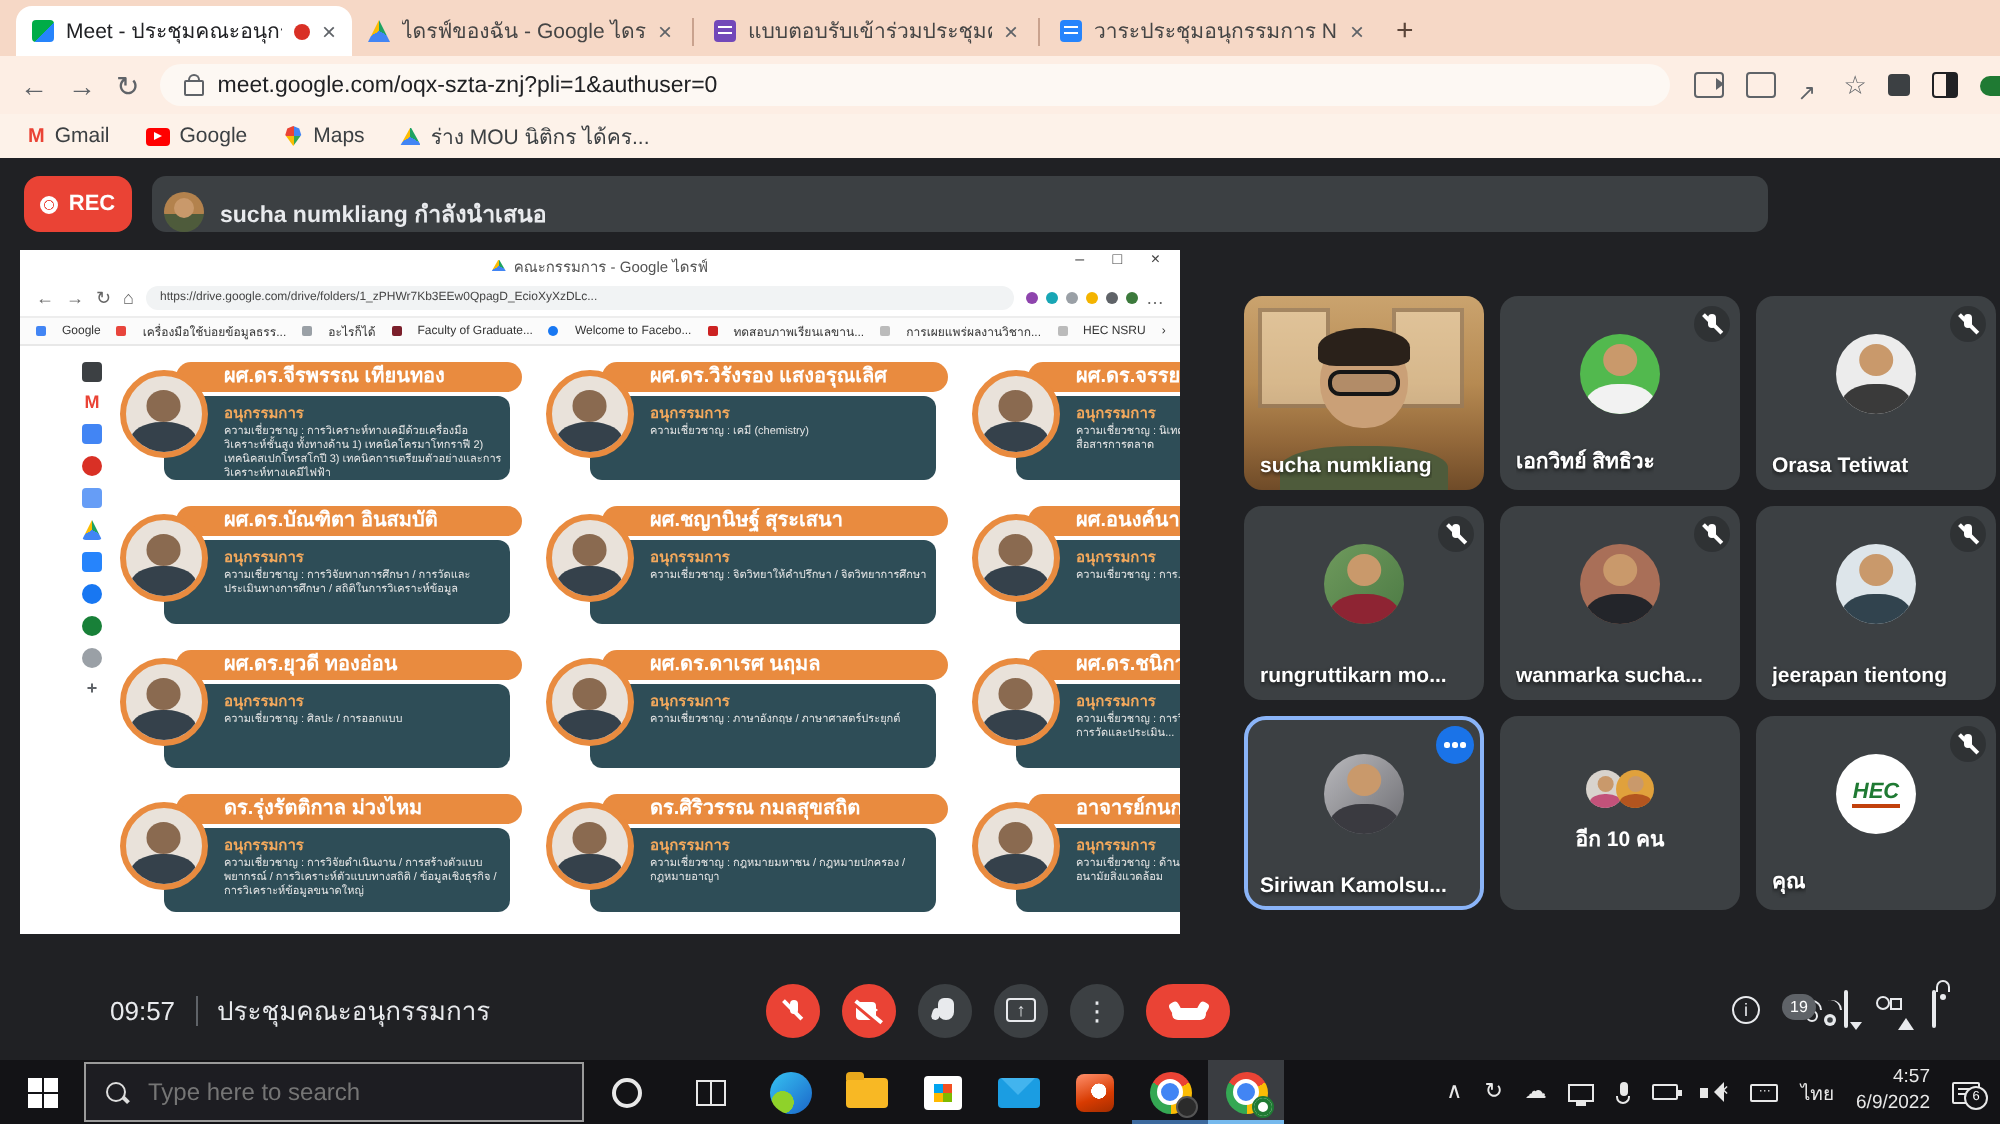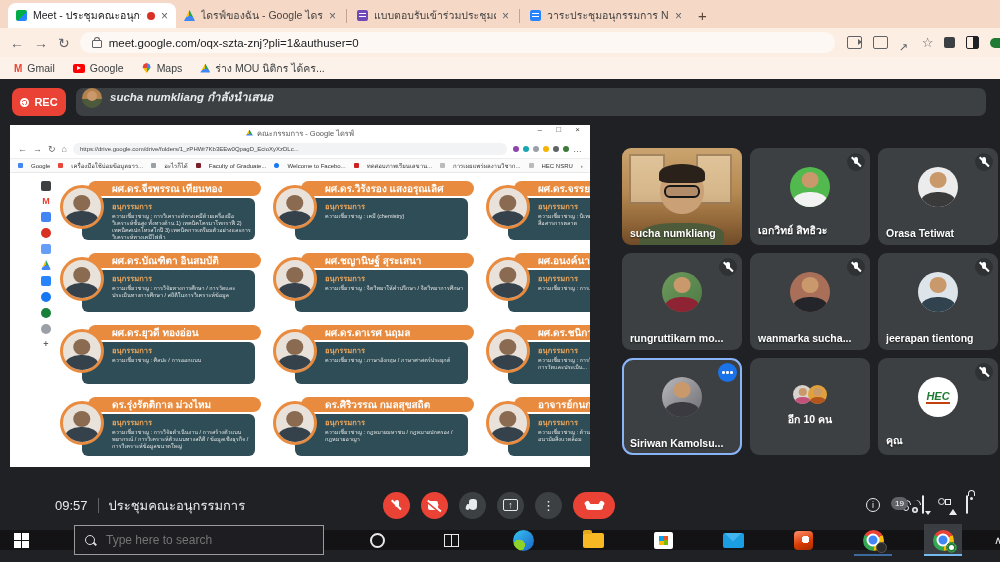--- a/index.html
+++ b/index.html
@@ -41,21 +41,21 @@
   .bm{display:flex;align-items:center;gap:5px;font-size:10.5px;color:#3c4043;}
   .gm-ic{color:#ea4335;font-weight:bold;font-size:10px;}
   .yt-ic{width:12px;height:9px;background:#ff0000;border-radius:2px;position:relative;}
   .yt-ic::after{content:"";position:absolute;left:4px;top:2px;border:2.5px solid transparent;border-left:4px solid #fff;}
   .map-ic{width:10px;height:10px;clip-path:polygon(50% 100%,10% 45%,20% 12%,50% 0,80% 12%,90% 45%);background:conic-gradient(#4285f4 0 25%,#34a853 0 50%,#fbbc04 0 75%,#ea4335 0);}
   .bm-drive{width:10px;height:9px;clip-path:polygon(50% 0,100% 100%,0 100%);background:conic-gradient(#1ea362 0 33%,#4285f4 0 66%,#fbbc04 0);}
   
   .meet{position:absolute;left:0;top:79px;width:1000px;height:451px;background:var(--meet-bg,#202124);}
   .recbadge{position:absolute;left:12px;top:9px;width:54px;height:28px;border-radius:8px;background:var(--accent-red,#ea4335);display:flex;align-items:center;justify-content:center;gap:5px;color:#fff;font-size:11px;font-weight:bold;}
   .recbadge .ring{width:9px;height:9px;border:2px solid #fff;border-radius:50%;box-sizing:border-box;background:radial-gradient(circle,#fff 0 2px,transparent 2px);}
-  .banner{position:absolute;left:76px;top:9px;width:910px;height:28px;border-radius:7px;background:var(--tile-bg,#3c4043);display:flex;align-items:flex-start;gap:8px;padding-left:6px;box-sizing:border-box;font-style:italic;}
+  .banner{position:absolute;left:76px;top:9px;width:808px;height:28px;border-radius:7px;background:var(--tile-bg,#3c4043);display:flex;align-items:flex-end;gap:8px;padding-left:6px;box-sizing:border-box;}
   .banner .bav{width:20px;height:20px;border-radius:50%;background:linear-gradient(180deg,#b3824d 55%,#4e5b3b 55%);position:relative;overflow:hidden;}
   .banner .bav::before{content:"";position:absolute;left:5px;top:3px;width:10px;height:10px;border-radius:50%;background:#c9996b;}
   .banner .btxt{color:#e8eaed;font-size:11.5px;font-weight:bold;}
   
   .sharewin{position:absolute;left:10px;top:46px;width:580px;height:342px;background:#fff;overflow:hidden;}
   .sw-title{height:15px;background:#fff;display:flex;align-items:center;justify-content:center;gap:4px;font-size:7.5px;color:#555;position:relative;}
   .sw-title .tri{width:7px;height:6px;}
   .sw-ctl{position:absolute;right:4px;top:0;font-size:8px;color:#444;letter-spacing:6px;}
   .sw-nav{height:19px;border-bottom:1px solid #ededed;display:flex;align-items:center;gap:6px;padding:0 8px;box-sizing:border-box;}
   .sw-g{font-size:9px;color:#666;line-height:1;}
@@ -147,21 +147,21 @@
   .chat-ic{width:15px;height:11px;border:1.6px solid #e8eaed;border-radius:2px;position:relative;box-sizing:border-box;}
   .chat-ic::after{content:"";position:absolute;left:2px;bottom:-5px;border:3px solid transparent;border-top:4px solid #e8eaed;}
   .acts{position:relative;width:16px;height:14px;}
   .acts::before{content:"";position:absolute;left:4px;top:0;border:4px solid transparent;border-bottom:6px solid #e8eaed;}
   .acts::after{content:"";position:absolute;left:0;bottom:0;width:6px;height:6px;border:1.5px solid #e8eaed;box-sizing:border-box;}
   .acts i{position:absolute;right:0;bottom:0;width:7px;height:7px;border:1.5px solid #e8eaed;border-radius:50%;box-sizing:border-box;}
   .host-ic{position:relative;width:11px;height:9px;border:1.6px solid #e8eaed;border-radius:2px;margin-top:5px;box-sizing:border-box;}
   .host-ic::before{content:"";position:absolute;left:1px;top:-6px;width:5px;height:5px;border:1.6px solid #e8eaed;border-bottom:none;border-radius:4px 4px 0 0;}
   .host-ic::after{content:"";position:absolute;left:3px;top:1px;width:3px;height:3px;border-radius:50%;background:#e8eaed;}
   
-  .taskbar{position:absolute;left:0;top:530px;width:1000px;height:20px;background:#131316;display:flex;align-items:center;gap:32px;}
+  .taskbar{position:absolute;left:0;top:530px;width:1000px;height:32px;background:#131316;display:flex;align-items:center;}
   .tb-btn{width:42px;height:32px;display:flex;align-items:center;justify-content:center;flex:0 0 auto;}
   .winlogo{display:grid;grid-template-columns:7px 7px;grid-template-rows:7px 7px;gap:1px;}
   .winlogo b{background:#fff;}
   .tsearch{width:250px;height:30px;background:#1d1d22;border:1px solid #9a9a9a;display:flex;align-items:center;gap:9px;padding:0 10px;box-sizing:border-box;flex:0 0 auto;}
   .mag{width:8px;height:8px;border:1.5px solid #ddd;border-radius:50%;position:relative;flex:0 0 auto;}
   .mag::after{content:"";position:absolute;left:7px;top:7px;width:4px;height:1.5px;background:#ddd;transform:rotate(45deg);}
   .tsearch input{background:transparent;border:none;outline:none;color:#d8d8d8;font-size:12px;font-family:inherit;width:100%;}
   .cortana{width:15px;height:15px;border:2px solid #e8e8e8;border-radius:50%;box-sizing:border-box;}
   .taskview{width:15px;height:13px;border:1.5px solid #e8e8e8;box-sizing:border-box;background:linear-gradient(90deg,transparent 48%,#e8e8e8 48% 52%,transparent 52%);}
   .appic{width:38px;height:32px;display:flex;align-items:center;justify-content:center;position:relative;flex:0 0 auto;}

